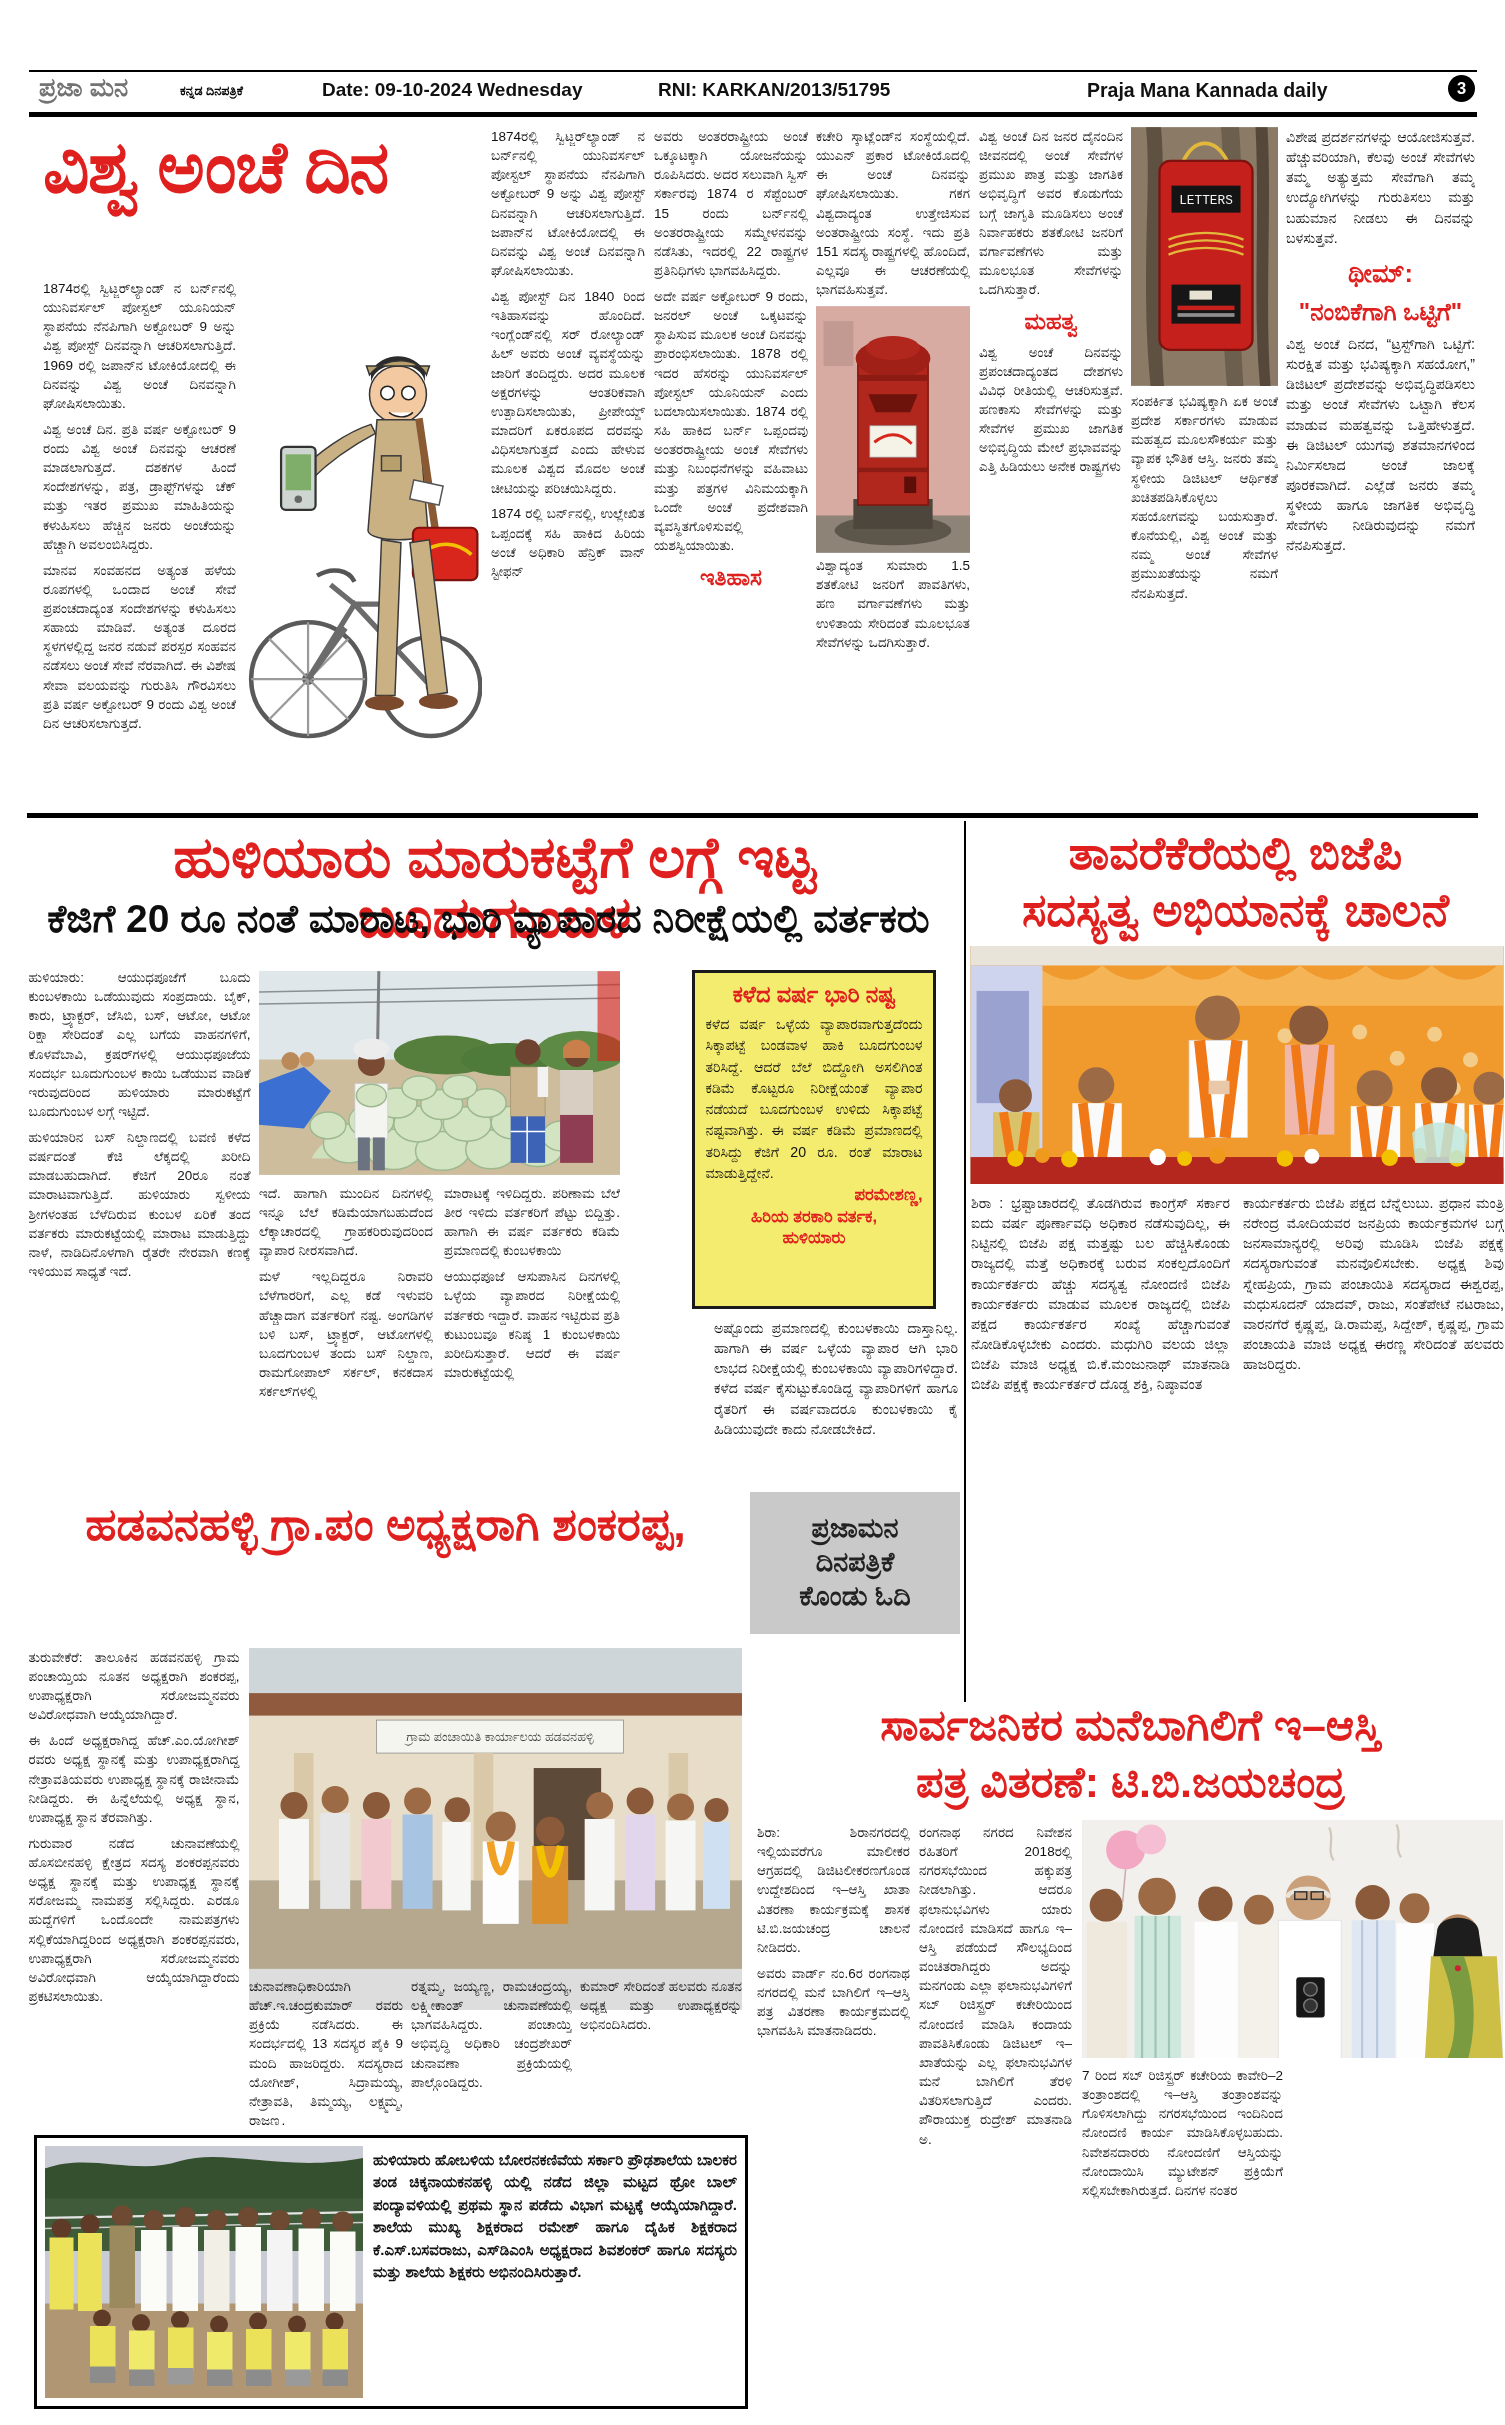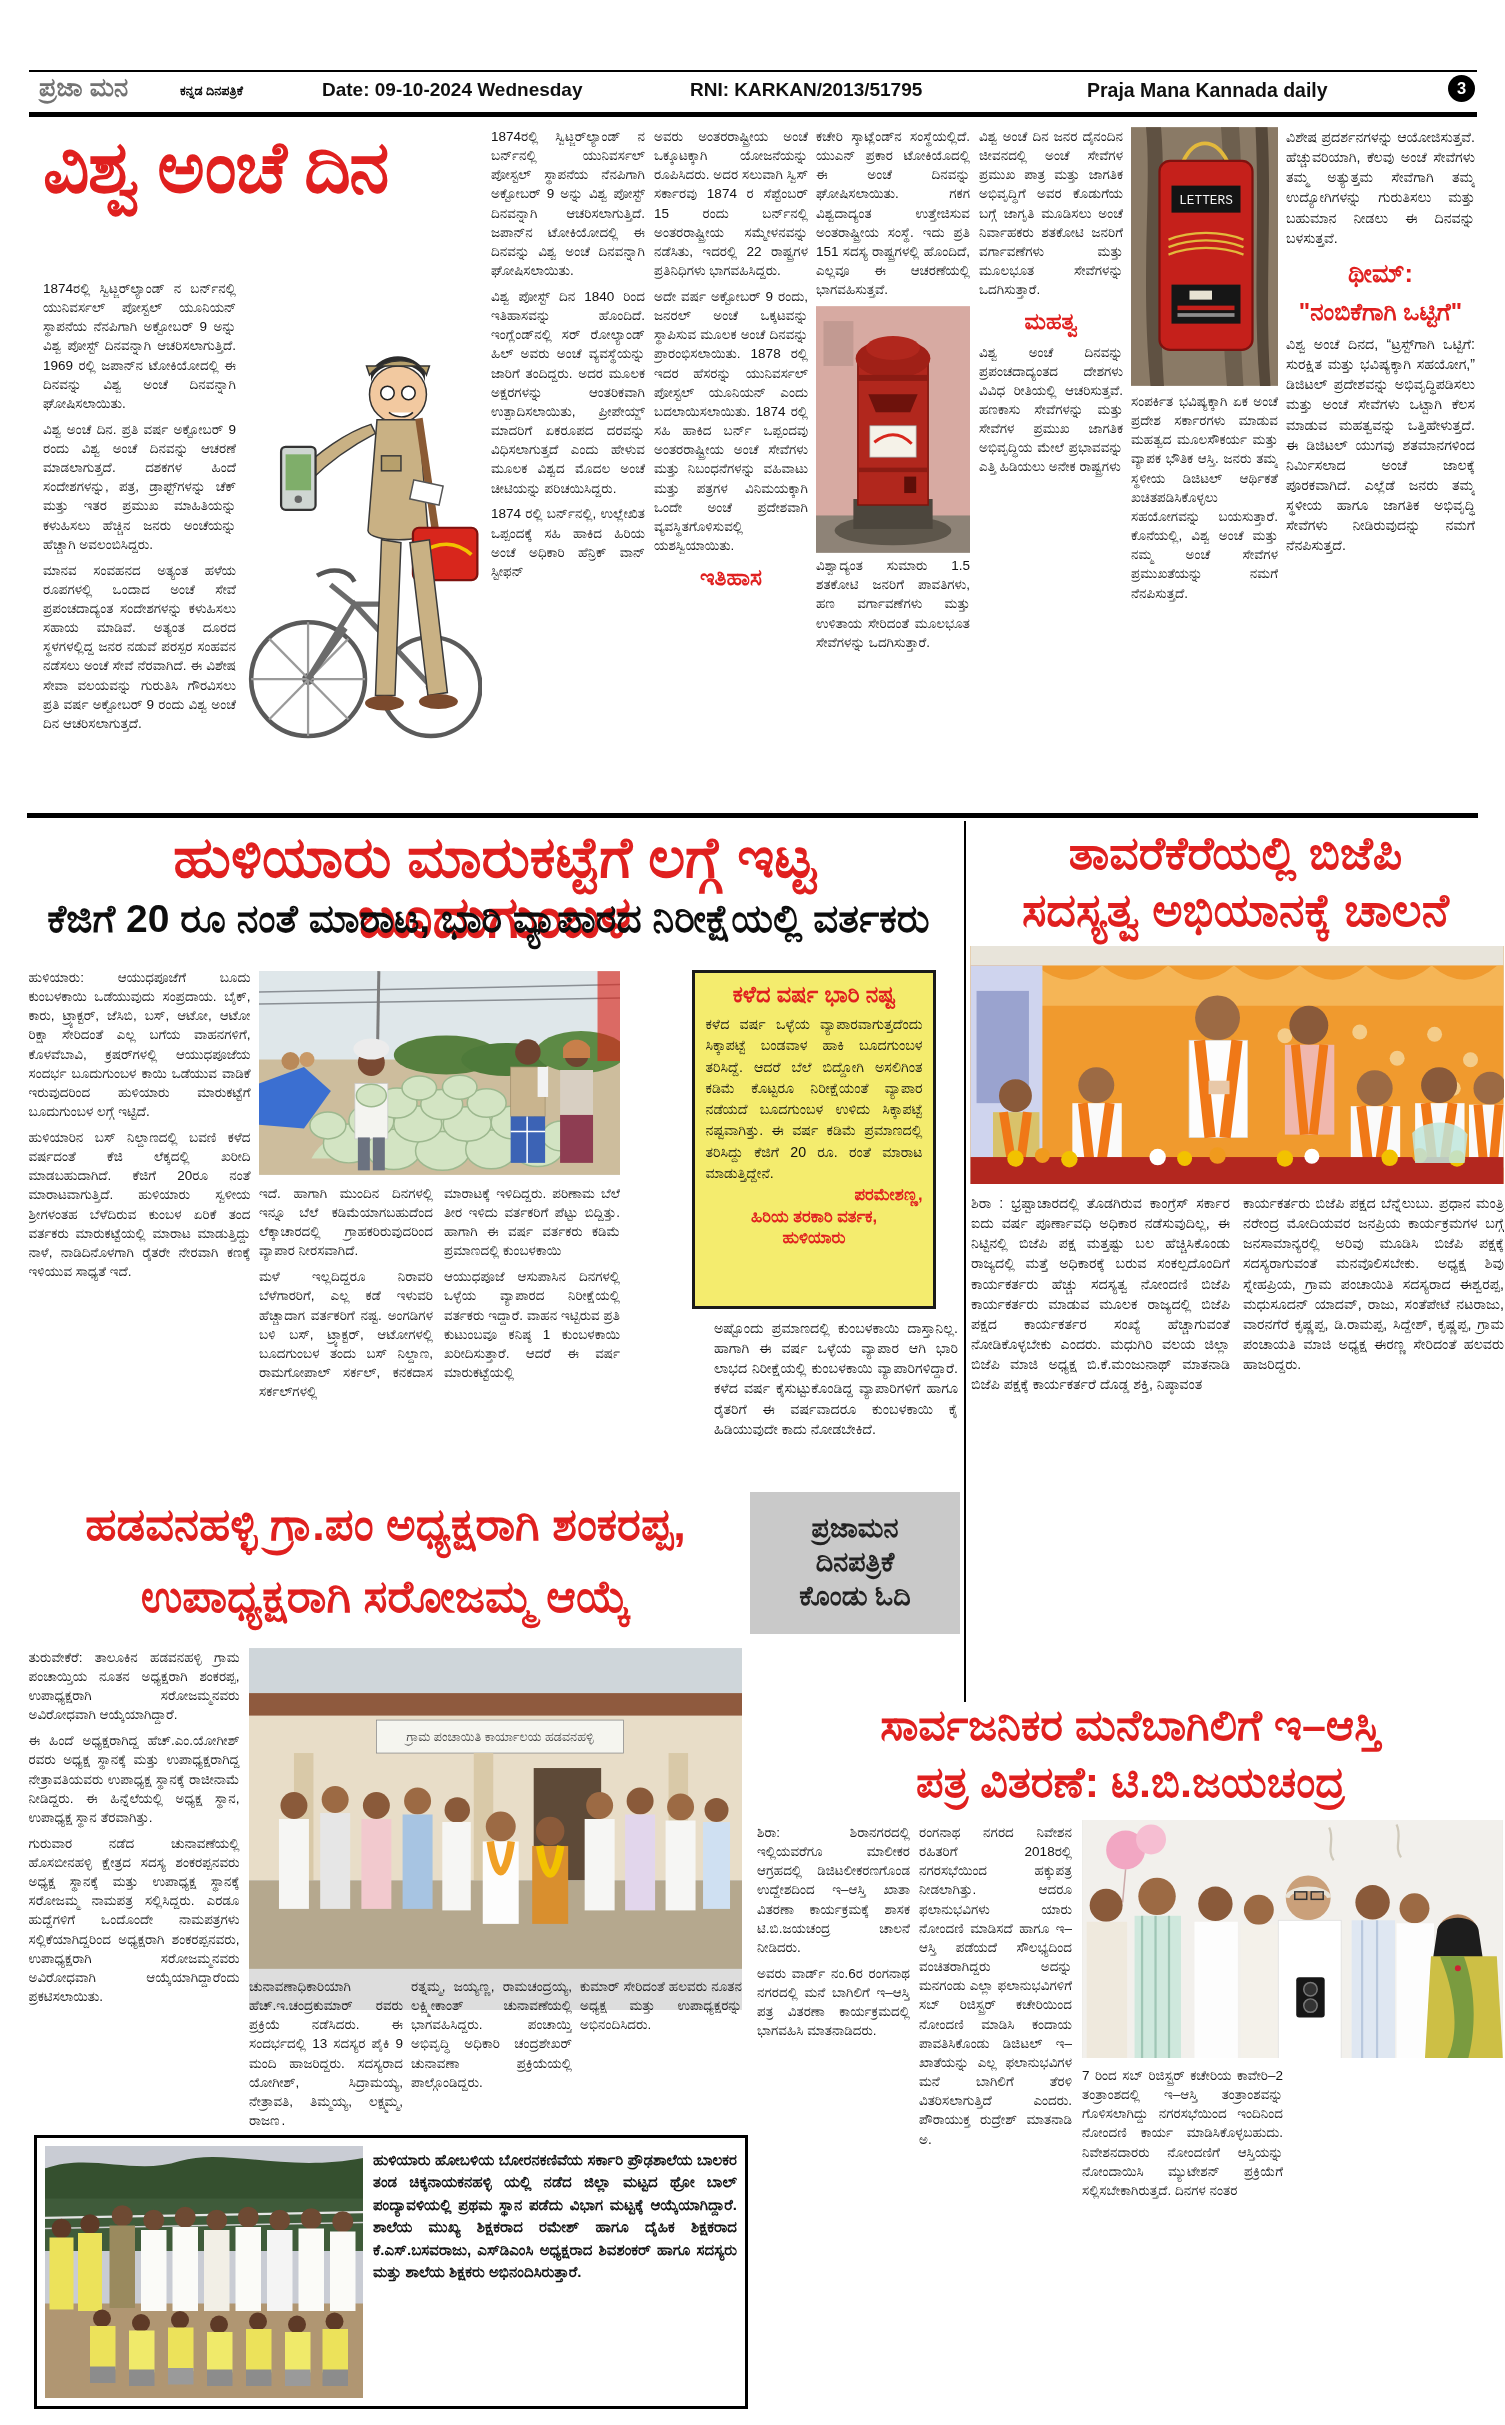--- a/index.html
+++ b/index.html
@@ -34,21 +34,21 @@
 </head>
 <body>
 
 <div class="page">
 
   <div class="rule" style="left:28.5px;right:28.5px;top:70px;height:2.2px;"></div>
   <div class="header-row">
     <span class="hdr-item logo-main" style="left:9px;top:0;">ಪ್ರಜಾ ಮನ</span>
     <span class="hdr-item logo-sub" style="left:150px;top:10.5px;">ಕನ್ನಡ ದಿನಪತ್ರಿಕೆ</span>
     <span class="hdr-item" style="left:292px;font-size:19px;">Date: 09-10-2024 Wednesday</span>
-    <span class="hdr-item" style="left:660px;font-size:19px;">RNI: KARKAN/2013/51795</span>
+    <span class="hdr-item" style="left:628px;font-size:19px;">RNI: KARKAN/2013/51795</span>
     <span class="hdr-item" style="left:1057px;font-size:19.5px;">Praja Mana Kannada daily</span>
     <div class="pagecircle" style="right:0;top:1.5px;">
       <span>3</span>
     </div>
   </div>
   <div class="rule" style="left:28.5px;right:28.5px;top:112px;height:5.2px;"></div>
 
   <div class="abs headline-main" style="left:43px;top:133px;width:439px;height:139px;overflow:hidden;">ವಿಶ್ವ ಅಂಚೆ ದಿನ</div>
 
   <div class="abs kn" style="left:43px;top:279px;width:439px;height:525px;">
@@ -339,21 +339,20 @@
   </div>
 
   <div class="abs kn" style="left:971px;top:1193px;width:259px;height:504px;font-size:14.2px;">
     <p>ಶಿರಾ : ಭ್ರಷ್ಟಾಚಾರದಲ್ಲಿ ತೊಡಗಿರುವ ಕಾಂಗ್ರೆಸ್ ಸರ್ಕಾರ ಐದು ವರ್ಷ ಪೂರ್ಣಾವಧಿ ಅಧಿಕಾರ ನಡೆಸುವುದಿಲ್ಲ, ಈ ನಿಟ್ಟಿನಲ್ಲಿ ಬಿಜೆಪಿ ಪಕ್ಷ ಮತ್ತಷ್ಟು ಬಲ ಹೆಚ್ಚಿಸಿಕೊಂಡು ರಾಜ್ಯದಲ್ಲಿ ಮತ್ತೆ ಅಧಿಕಾರಕ್ಕೆ ಬರುವ ಸಂಕಲ್ಪದೊಂದಿಗೆ ಕಾರ್ಯಕರ್ತರು ಹೆಚ್ಚು ಸದಸ್ಯತ್ವ ನೋಂದಣಿ ಬಿಜೆಪಿ ಕಾರ್ಯಕರ್ತರು ಮಾಡುವ ಮೂಲಕ ರಾಜ್ಯದಲ್ಲಿ ಬಿಜೆಪಿ ಪಕ್ಷದ ಕಾರ್ಯಕರ್ತರ ಸಂಖ್ಯೆ ಹೆಚ್ಚಾಗುವಂತೆ ನೋಡಿಕೊಳ್ಳಬೇಕು ಎಂದರು. ಮಧುಗಿರಿ ವಲಯ ಜಿಲ್ಲಾ ಬಿಜೆಪಿ ಮಾಜಿ ಅಧ್ಯಕ್ಷ ಬಿ.ಕೆ.ಮಂಜುನಾಥ್ ಮಾತನಾಡಿ ಬಿಜೆಪಿ ಪಕ್ಷಕ್ಕೆ ಕಾರ್ಯಕರ್ತರೆ ದೊಡ್ಡ ಶಕ್ತಿ, ನಿಷ್ಠಾವಂತ</p>
   </div>
   <div class="abs kn" style="left:1243px;top:1193px;width:261px;height:504px;font-size:14.2px;">
     <p>ಕಾರ್ಯಕರ್ತರು ಬಿಜೆಪಿ ಪಕ್ಷದ ಬೆನ್ನೆಲುಬು. ಪ್ರಧಾನ ಮಂತ್ರಿ ನರೇಂದ್ರ ಮೋದಿಯವರ ಜನಪ್ರಿಯ ಕಾರ್ಯಕ್ರಮಗಳ ಬಗ್ಗೆ ಜನಸಾಮಾನ್ಯರಲ್ಲಿ ಅರಿವು ಮೂಡಿಸಿ ಬಿಜೆಪಿ ಪಕ್ಷಕ್ಕೆ ಸದಸ್ಯರಾಗುವಂತೆ ಮನವೊಲಿಸಬೇಕು. ಅಧ್ಯಕ್ಷ ಶಿವು ಸ್ನೇಹಪ್ರಿಯ, ಗ್ರಾಮ ಪಂಚಾಯಿತಿ ಸದಸ್ಯರಾದ ಈಶ್ವರಪ್ಪ, ಮಧುಸೂದನ್ ಯಾದವ್, ರಾಜು, ಸಂತೆಪೇಟೆ ನಟರಾಜು, ವಾರನಗೆರೆ ಕೃಷ್ಣಪ್ಪ, ಡಿ.ರಾಮಪ್ಪ, ಸಿದ್ದೇಶ್, ಕೃಷ್ಣಪ್ಪ, ಗ್ರಾಮ ಪಂಚಾಯತಿ ಮಾಜಿ ಅಧ್ಯಕ್ಷ ಈರಣ್ಣ ಸೇರಿದಂತೆ ಹಲವರು ಹಾಜರಿದ್ದರು.</p>
   </div>
 
   <div class="abs headline-sec" style="left:28.5px;top:1501px;width:714px;font-size:45px;">ಹಡವನಹಳ್ಳಿ ಗ್ರಾ.ಪಂ ಅಧ್ಯಕ್ಷರಾಗಿ ಶಂಕರಪ್ಪ,</div>
-  <div class="abs headline-sec" style="left:28.5px;top:1573px;width:714px;font-size:45px;">ಉಪಾಧ್ಯಕ್ಷರಾಗಿ ಸರೋಜಮ್ಮ ಆಯ್ಕೆ</div>
 
   <div class="abs kn" style="left:28.5px;top:1648px;width:211px;height:478px;">
     <p>ತುರುವೇಕೆರೆ: ತಾಲೂಕಿನ ಹಡವನಹಳ್ಳಿ ಗ್ರಾಮ ಪಂಚಾಯ್ತಿಯ ನೂತನ ಅಧ್ಯಕ್ಷರಾಗಿ ಶಂಕರಪ್ಪ, ಉಪಾಧ್ಯಕ್ಷರಾಗಿ ಸರೋಜಮ್ಮನವರು ಅವಿರೋಧವಾಗಿ ಆಯ್ಕೆಯಾಗಿದ್ದಾರೆ.</p>
     <p>ಈ ಹಿಂದೆ ಅಧ್ಯಕ್ಷರಾಗಿದ್ದ ಹೆಚ್.ಎಂ.ಯೋಗೀಶ್ ರವರು ಅಧ್ಯಕ್ಷ ಸ್ಥಾನಕ್ಕೆ ಮತ್ತು ಉಪಾಧ್ಯಕ್ಷರಾಗಿದ್ದ ನೇತ್ರಾವತಿಯವರು ಉಪಾಧ್ಯಕ್ಷ ಸ್ಥಾನಕ್ಕೆ ರಾಜೀನಾಮೆ ನೀಡಿದ್ದರು. ಈ ಹಿನ್ನೆಲೆಯಲ್ಲಿ ಅಧ್ಯಕ್ಷ ಸ್ಥಾನ, ಉಪಾಧ್ಯಕ್ಷ ಸ್ಥಾನ ತೆರವಾಗಿತ್ತು.</p>
     <p>ಗುರುವಾರ ನಡೆದ ಚುನಾವಣೆಯಲ್ಲಿ ಹೊಸಬೀನಹಳ್ಳಿ ಕ್ಷೇತ್ರದ ಸದಸ್ಯ ಶಂಕರಪ್ಪನವರು ಅಧ್ಯಕ್ಷ ಸ್ಥಾನಕ್ಕೆ ಮತ್ತು ಉಪಾಧ್ಯಕ್ಷ ಸ್ಥಾನಕ್ಕೆ ಸರೋಜಮ್ಮ ನಾಮಪತ್ರ ಸಲ್ಲಿಸಿದ್ದರು. ಎರಡೂ ಹುದ್ದೆಗಳಿಗೆ ಒಂದೊಂದೇ ನಾಮಪತ್ರಗಳು ಸಲ್ಲಿಕೆಯಾಗಿದ್ದರಿಂದ ಅಧ್ಯಕ್ಷರಾಗಿ ಶಂಕರಪ್ಪನವರು, ಉಪಾಧ್ಯಕ್ಷರಾಗಿ ಸರೋಜಮ್ಮನವರು ಅವಿರೋಧವಾಗಿ ಆಯ್ಕೆಯಾಗಿದ್ದಾರೆಂದು ಪ್ರಕಟಿಸಲಾಯಿತು.</p>
   </div>
 
   <div class="photo" style="left:249px;top:1648px;width:493px;height:362px;">
     <svg width="493" height="321" viewBox="0 0 658 428">
       <rect width="658" height="428" fill="#cfd6da"></rect>

